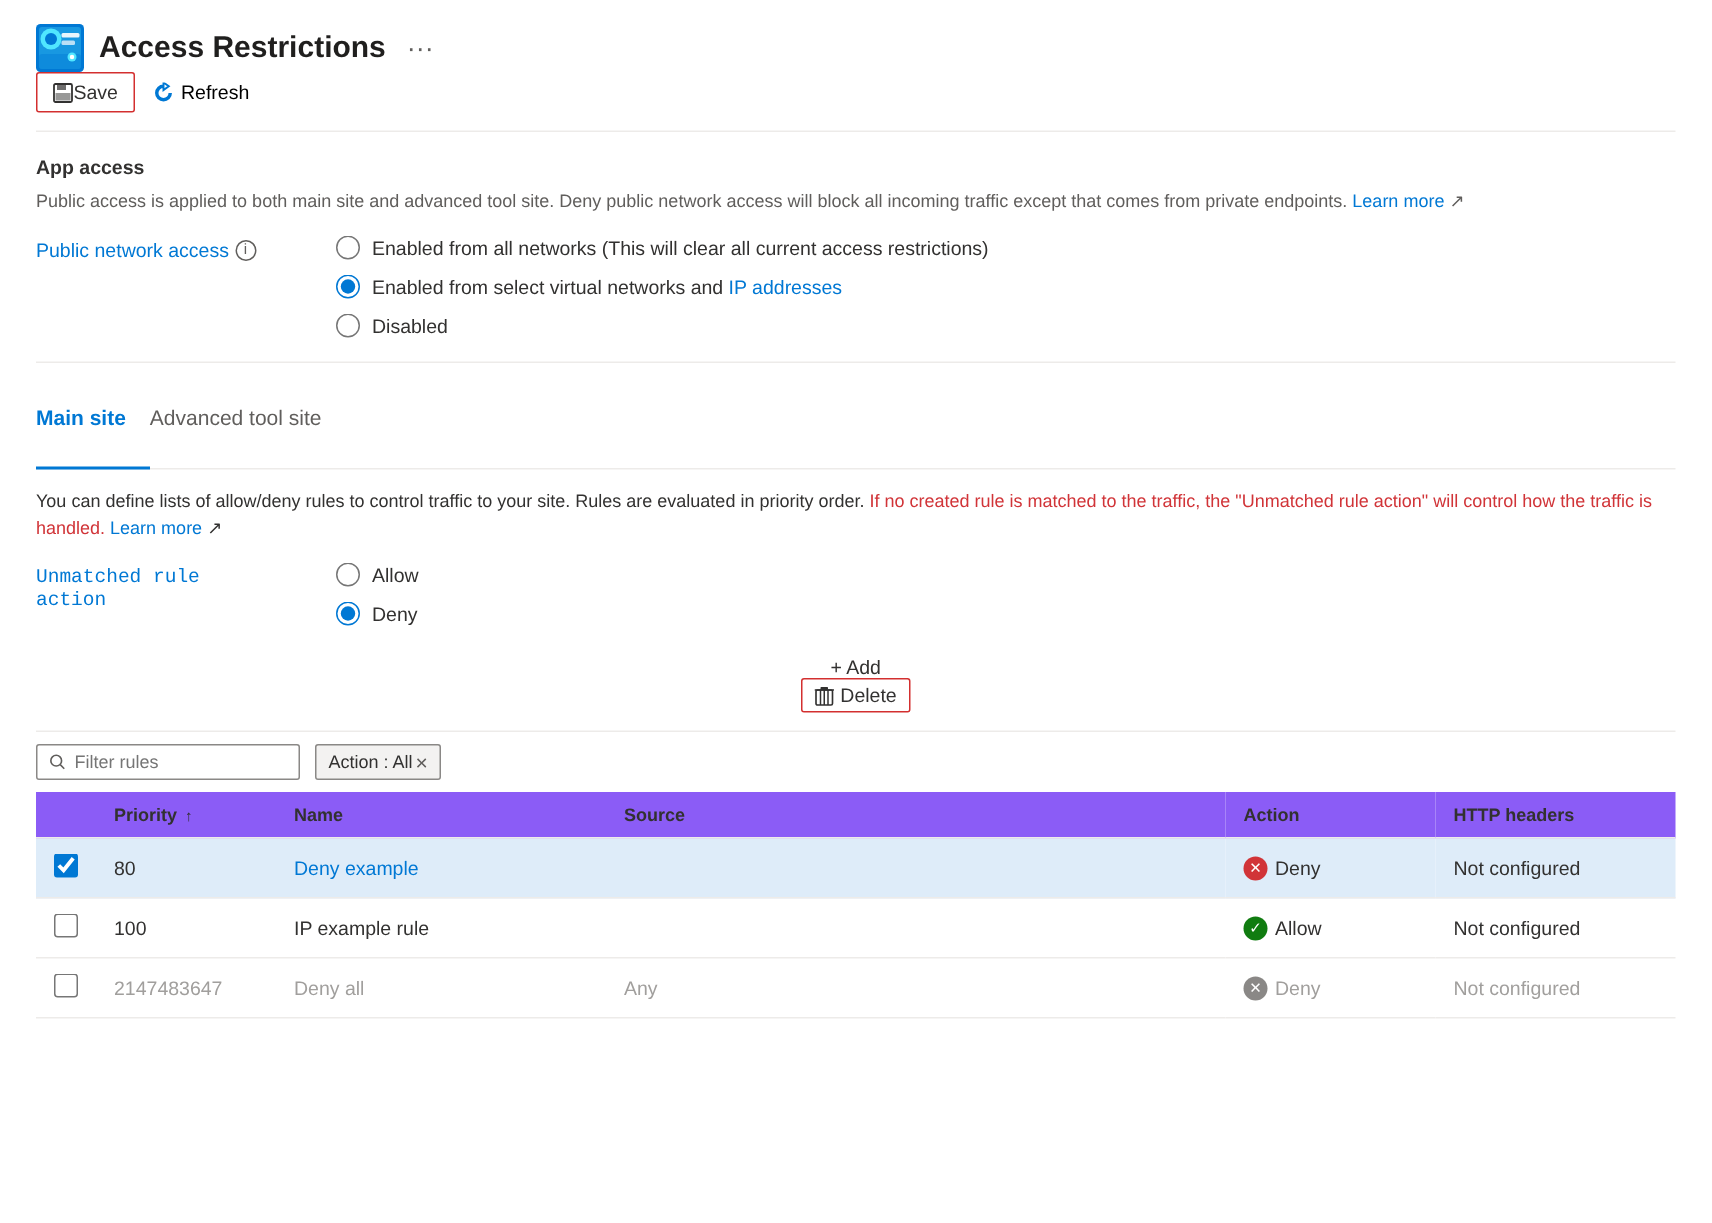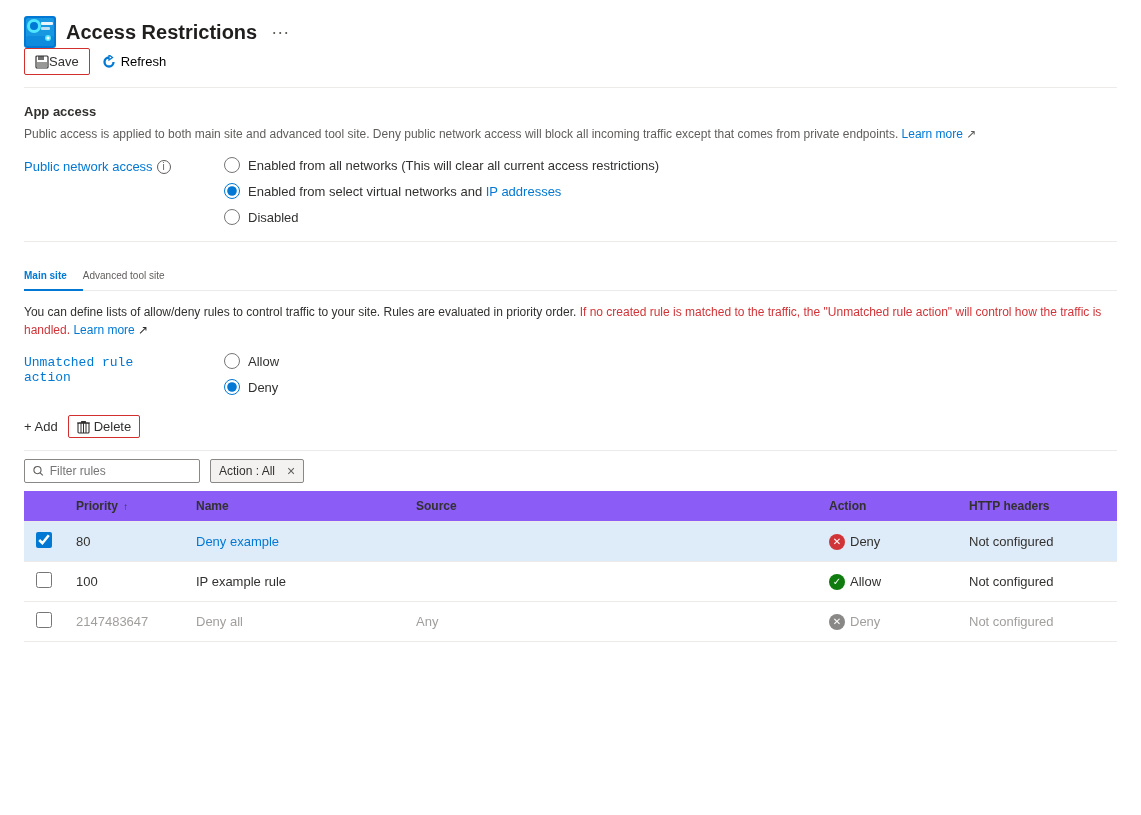--- a/index.html
+++ b/index.html
@@ -23,38 +23,38 @@
     .field-row { display: flex; align-items: flex-start; gap: 40px; margin-bottom: 16px; }
     .field-label { font-size: 13px; color: #0078d4; width: 160px; flex-shrink: 0; display: flex; align-items: center; gap: 4px; margin-top: 2px; }
     .field-label-info { width: 14px; height: 14px; border: 1px solid #605e5c; border-radius: 50%; display: inline-flex; align-items: center; justify-content: center; font-size: 10px; color: #605e5c; cursor: pointer; }
     .radio-group { display: flex; flex-direction: column; gap: 10px; }
     .radio-item { display: flex; align-items: center; gap: 8px; font-size: 13px; color: #323130; cursor: pointer; }
     .radio-item input[type="radio"] { accent-color: #0078d4; width: 16px; height: 16px; cursor: pointer; }
     .radio-item a { color: #0078d4; text-decoration: none; }
 
     .site-access-section { margin-top: 20px; }
     .tabs { display: flex; gap: 0; margin-bottom: 12px; border-bottom: 1px solid #edebe9; }
-    .tab { padding: 8px 16px 8px 0; font-size: 10px; color: #605e5c; cursor: pointer; border-bottom: 2px solid transparent; margin-bottom: -1px; }
+    .tab { padding: 8px 16px 25px 0; font-size: 14px; color: #605e5c; cursor: pointer; border-bottom: 2px solid transparent; margin-bottom: -1px; }
     .tab.active { color: #0078d4; border-bottom: 2px solid #0078d4; font-weight: 600; }
     .tab:first-child { padding-left: 0; }
 
     .rule-desc { font-size: 12px; color: #323130; margin-bottom: 14px; line-height: 1.5; }
     .rule-desc a { color: #0078d4; text-decoration: none; }
 
     .unmatched-row { display: flex; align-items: flex-start; gap: 40px; margin-bottom: 20px; }
     .unmatched-label { font-size: 13px; color: #0078d4; width: 160px; flex-shrink: 0; margin-top: 2px; font-family: Liberation Mono, monospace; }
 
-    .action-bar { display: flex; align-items: center; gap: 10px; margin-bottom: 12px; }
+    .action-bar { display: flex; align-items: center; margin-bottom: 12px; flex-direction: column; }
     .add-btn { display: flex; align-items: center; gap: 4px; background: none; border: none; cursor: pointer; font-size: 13px; color: #323130; }
     .delete-btn { display: flex; align-items: center; gap: 4px; background: none; border: 1.5px solid #d32f2f; cursor: pointer; font-size: 13px; color: #323130; padding: 3px 8px; border-radius: 2px; }
 
     .filter-bar { display: flex; align-items: center; gap: 10px; margin-bottom: 0; padding: 8px 0; border-top: 1px solid #edebe9; }
     .filter-input { display: flex; align-items: center; gap: 6px; border: 1px solid #8a8886; padding: 4px 8px; border-radius: 2px; width: 176px; }
     .filter-input input { border: none; outline: none; font-size: 12px; width: 100%; color: #605e5c; }
-    .filter-tag { display: flex; align-items: center; gap: 10px; background: #f3f2f1; border: 1px solid #8a8886; padding: 3px 8px; border-radius: 2px; font-size: 12px; text-align: right; }
+    .filter-tag { display: flex; align-items: center; gap: 0; background: #f3f2f1; border: 1px solid #8a8886; padding: 3px 8px; border-radius: 2px; font-size: 12px; text-align: right; }
     .filter-tag-close { cursor: pointer; color: #605e5c; font-size: 14px; margin-left: 2px; }
 
     .rules-table { width: 100%; border-collapse: collapse; margin-top: 0; }
     .rules-table th { text-align: left; padding: 8px 12px; font-size: 12px; font-weight: 600; color: #323130; border-bottom: 1px solid #edebe9; background: #8b5cf6; }
     .rules-table td { padding: 10px 12px; font-size: 13px; border-bottom: 1px solid #edebe9; color: #323130; }
     .rules-table tr.selected { background: #deecf9; }
 
     .priority-col { width: 120px; }
     .name-col { width: 220px; }
     .action-col { width: 140px; }

